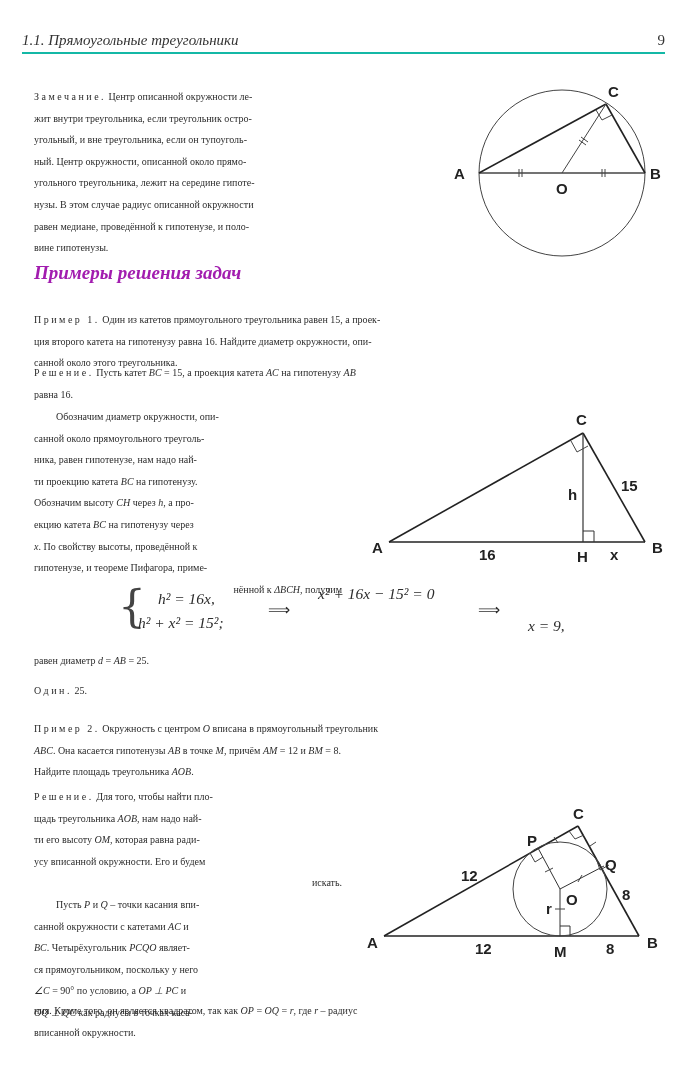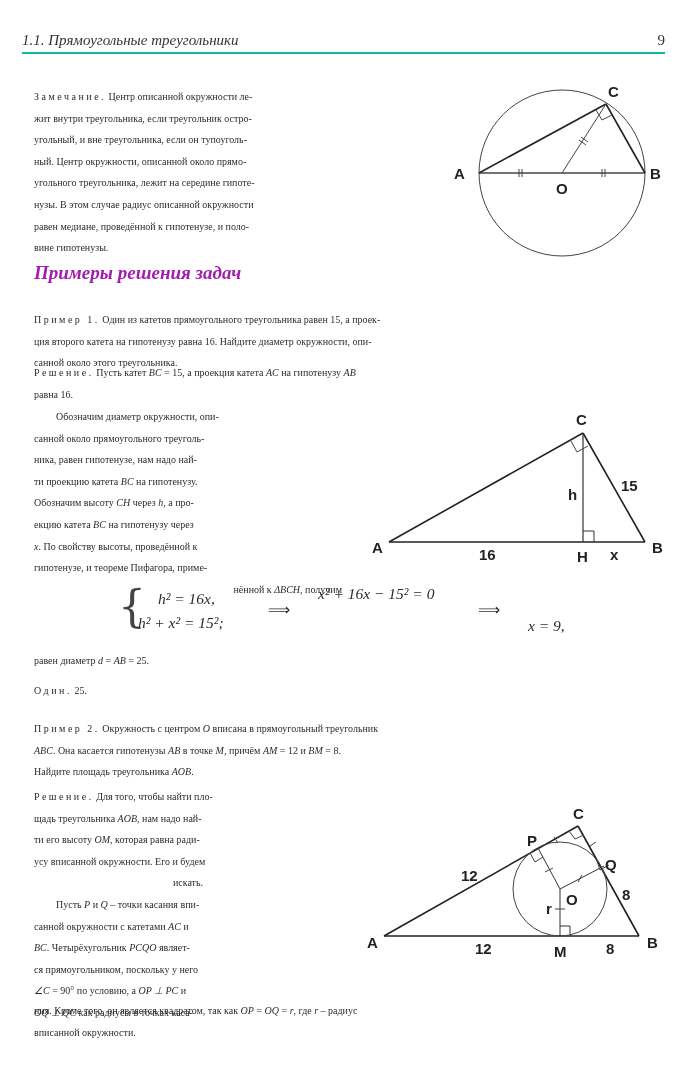--- a/index.html
+++ b/index.html
@@ -125,21 +125,21 @@
   <div style="text-align:justify"><span class="sp">Пример 2.</span><span>  Окружность с центром </span><span class="m">O</span><span> вписана в прямоугольный треугольник</span></div>
   <div><span class="m">ABC</span><span>. Она касается гипотенузы </span><span class="m">AB</span><span> в точке </span><span class="m">M</span><span>, причём </span><span class="m">AM</span><span> = 12 и </span><span class="m">BM</span><span> = 8.</span></div>
   <div><span>Найдите площадь треугольника </span><span class="m">AOB</span><span>.</span></div>
 </div>
 
 <div class="abs para" style="left:34px; top:786px; width:308px;">
   <div><span class="sp">Решение.</span><span> Для того, чтобы найти пло-</span></div>
   <div><span>щадь треугольника </span><span class="m">AOB</span><span>, нам надо най-</span></div>
   <div><span>ти его высоту </span><span class="m">OM</span><span>, которая равна ради-</span></div>
   <div><span>усу вписанной окружности. Его и будем</span></div>
-  <div style="text-align:center"><span>искать.</span></div>
+  <div style="text-align:right"><span>искать.</span></div>
   <div class="indent"><span>Пусть </span><span class="m">P</span><span> и </span><span class="m">Q</span><span> – точки касания впи-</span></div>
   <div><span>санной окружности с катетами </span><span class="m">AC</span><span> и</span></div>
   <div><span class="m">BC</span><span>. Четырёхугольник </span><span class="m">PCQO</span><span> являет-</span></div>
   <div><span>ся прямоугольником, поскольку у него</span></div>
   <div><span class="m">∠C</span><span> = 90° по условию, а </span><span class="m">OP ⊥ PC</span><span> и</span></div>
   <div><span class="m">OQ ⊥ QC</span><span> как радиусы в точках каса-</span></div>
 </div>
 
 <svg class="abs" style="left:360px; top:790px;" width="336" height="175">
   <line x1="24" y1="146" x2="279" y2="146" stroke="#222" stroke-width="1.6"></line>

